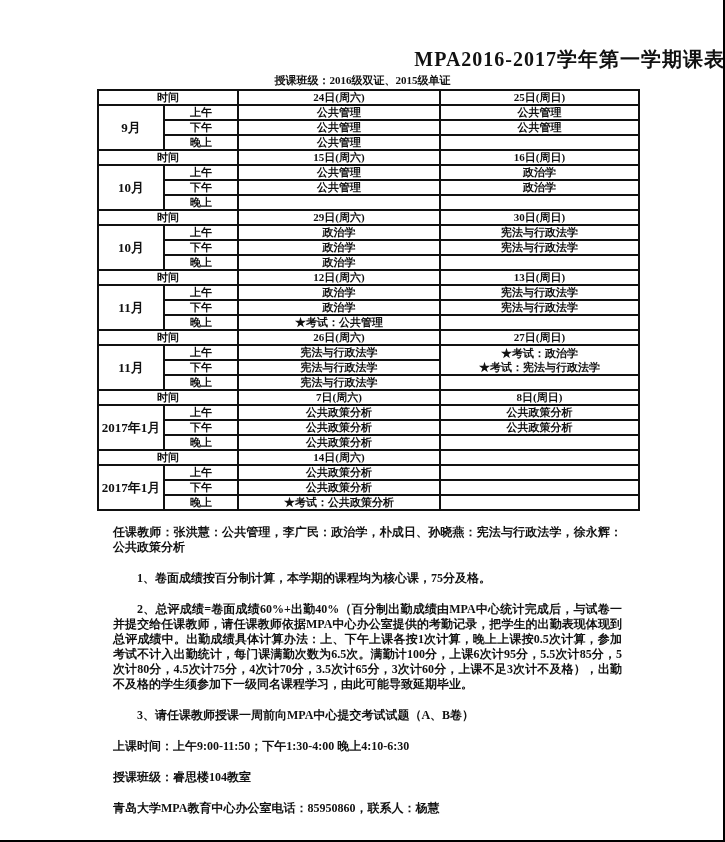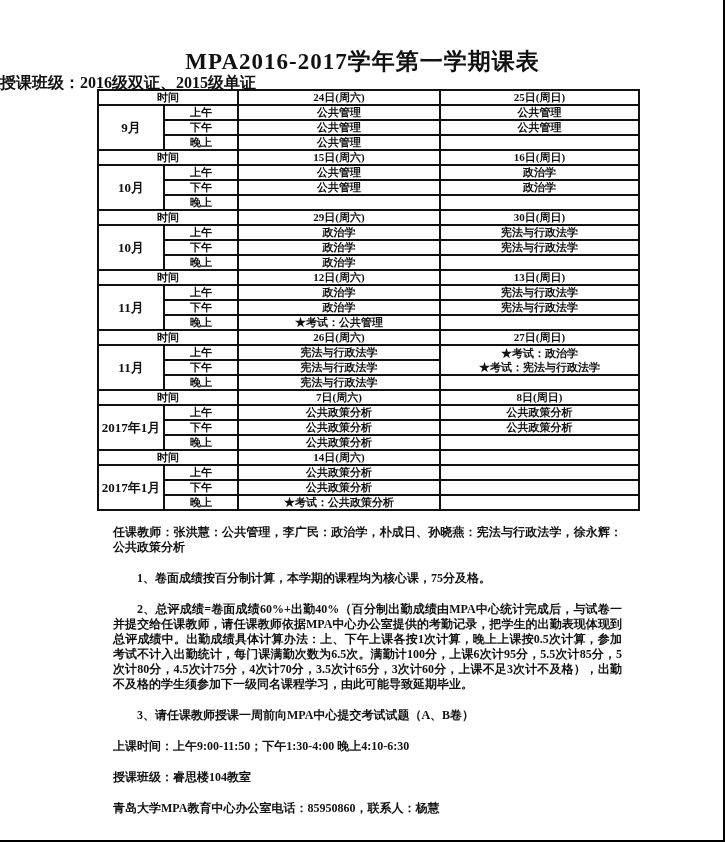--- a/index.html
+++ b/index.html
@@ -9,27 +9,28 @@
     width:725px; height:842px;
     background:#ffffff;
     font-family:"Liberation Serif","DejaVu Serif",serif;
     color:#111;
     border-right:2px solid #000;
     border-bottom:2px solid #000;
     overflow:hidden;
   }
   .doc-title {
     position:absolute; top:46px; left:0; width:725px;
-    text-align:center;
-    font-size:23px; font-weight:bold;
+    text-align:right;
+    font-size:20px; font-weight:bold;
     letter-spacing:1px;
   }
   .doc-subtitle {
     position:absolute; top:73px; left:0; width:725px;
-    font-size:16px; font-weight:bold;
+    text-align:center;
+    font-size:11px; font-weight:bold;
   }
   table.schedule {
     position:absolute; top:89px; left:97px;
     width:541px;
     border-collapse:collapse;
     table-layout:fixed;
   }
   table.schedule td {
     border:2px solid #111;
     height:13px;

